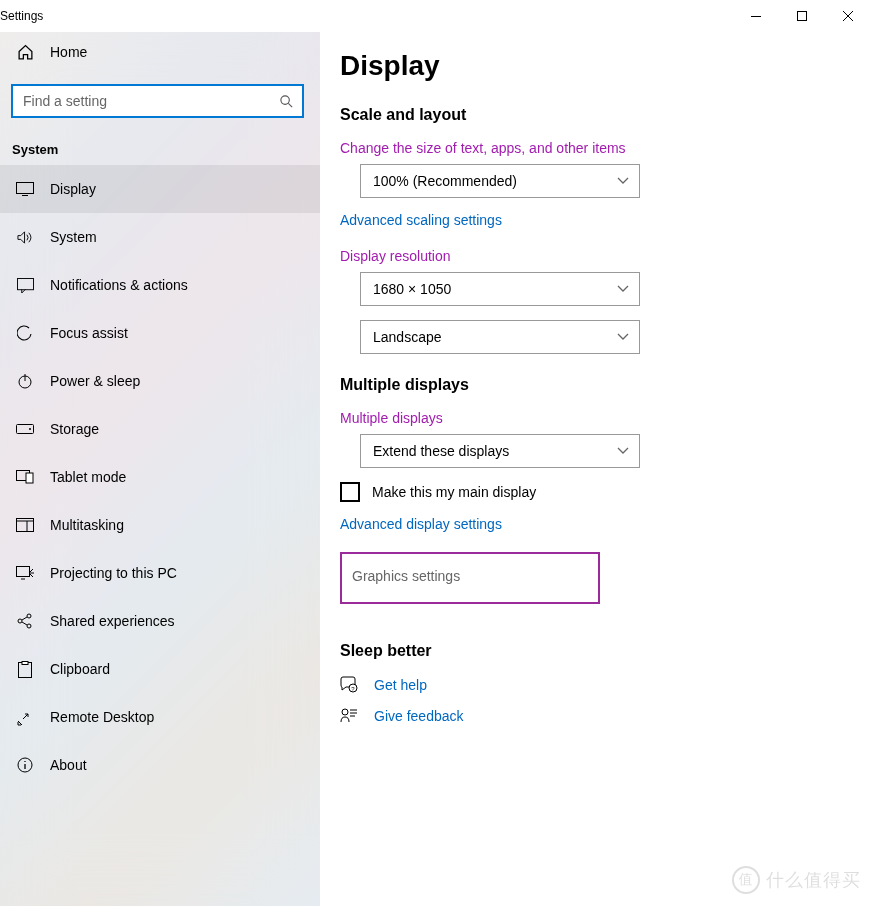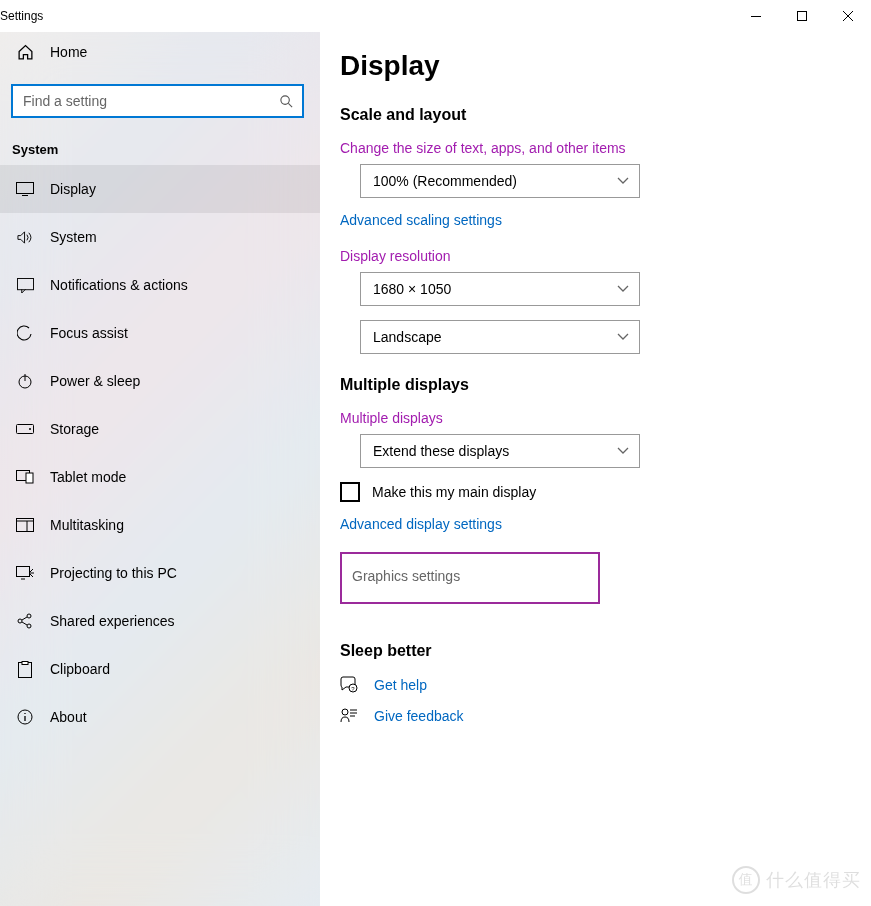--- a/index.html
+++ b/index.html
@@ -199,20 +199,29 @@
       <span class="icon">
           <svg width="14" height="17" viewBox="0 0 14 17">
             <rect x="0.5" y="1.5" width="13" height="15" fill="none" stroke="#000"></rect>
             <rect x="4" y="0.5" width="6" height="3" fill="#fff" stroke="#000"></rect>
           </svg>
         </span>
       <span class="label">Clipboard</span>
     </div>
     <div class="nav-item">
       <span class="icon">
+          <svg width="17" height="17" viewBox="0 0 17 17">
+            <path d="M6 10 L11 5 M8 5 H11 V8" fill="none" stroke="#000"></path>
+            <path d="M1 12 L5 16 M4 16 H1 V13" fill="none" stroke="#000"></path>
+          </svg>
+        </span>
+      <span class="label">Remote Desktop</span>
+    </div>
+    <div class="nav-item">
+      <span class="icon">
           <svg width="16" height="16" viewBox="0 0 16 16">
             <circle cx="8" cy="8" r="7" fill="none" stroke="#000"></circle>
             <path d="M8 4 V5 M8 7 V12" stroke="#000" stroke-width="1.3"></path>
           </svg>
         </span>
       <span class="label">About</span>
     </div>
   </div>
 
   <div class="main">

